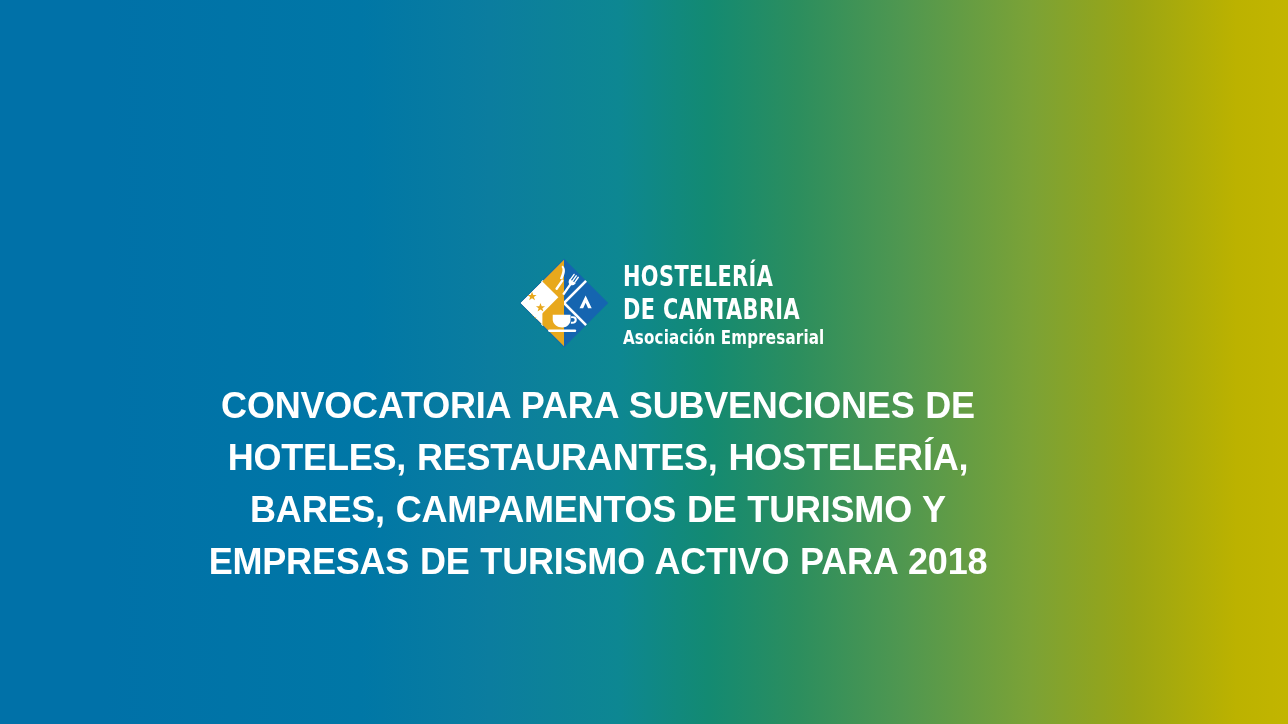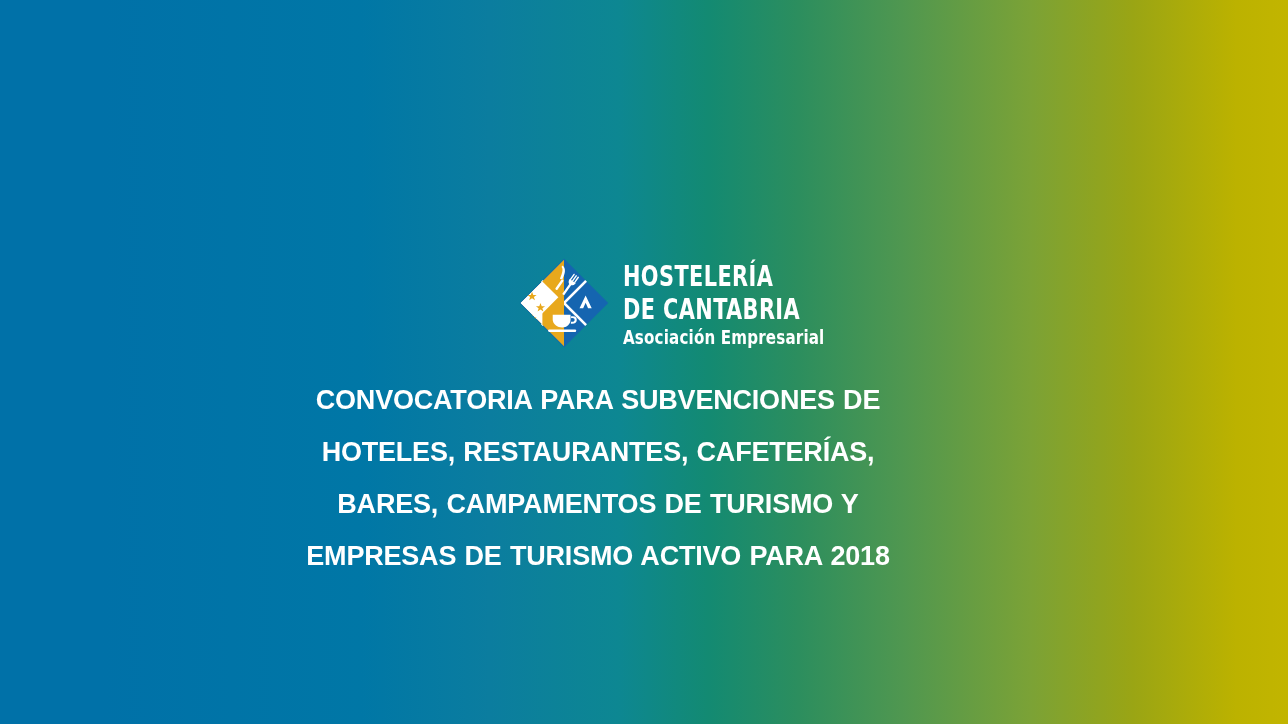--- a/index.html
+++ b/index.html
@@ -83,21 +83,21 @@
   
   #headline {
     position: absolute;
     left: 0;
     top: 356px;
     width: 1196px;
     text-align: center;
     color: #ffffff;
     font-family: "Liberation Sans", sans-serif;
     font-weight: 700;
-    font-size: 27px;
+    font-size: 36px;
     line-height: 52px;
     letter-spacing: -0.2px;
     word-spacing: 1px;
   }
   #headline .hl-line {
     display: block;
     white-space: nowrap;
   }
 </style>
 </head>
@@ -162,18 +162,18 @@
 
     <div id="logo-wordmark">
       <div class="wordmark-line l1">HOSTELERÍA</div>
       <div class="wordmark-line l2">DE CANTABRIA</div>
       <div class="wordmark-line l3">Asociación Empresarial</div>
     </div>
   </div>
 
   <h1 id="headline">
     <span class="hl-line">CONVOCATORIA PARA SUBVENCIONES DE</span>
-    <span class="hl-line">HOTELES, RESTAURANTES, CAFETERÍAS,</span>
+    <span class="hl-line">HOTELES, RESTAURANTES, HOSTELERÍA,</span>
     <span class="hl-line">BARES, CAMPAMENTOS DE TURISMO Y</span>
     <span class="hl-line">EMPRESAS DE TURISMO ACTIVO PARA 2018</span>
   </h1>
 
 </div>
 
 </body></html>

